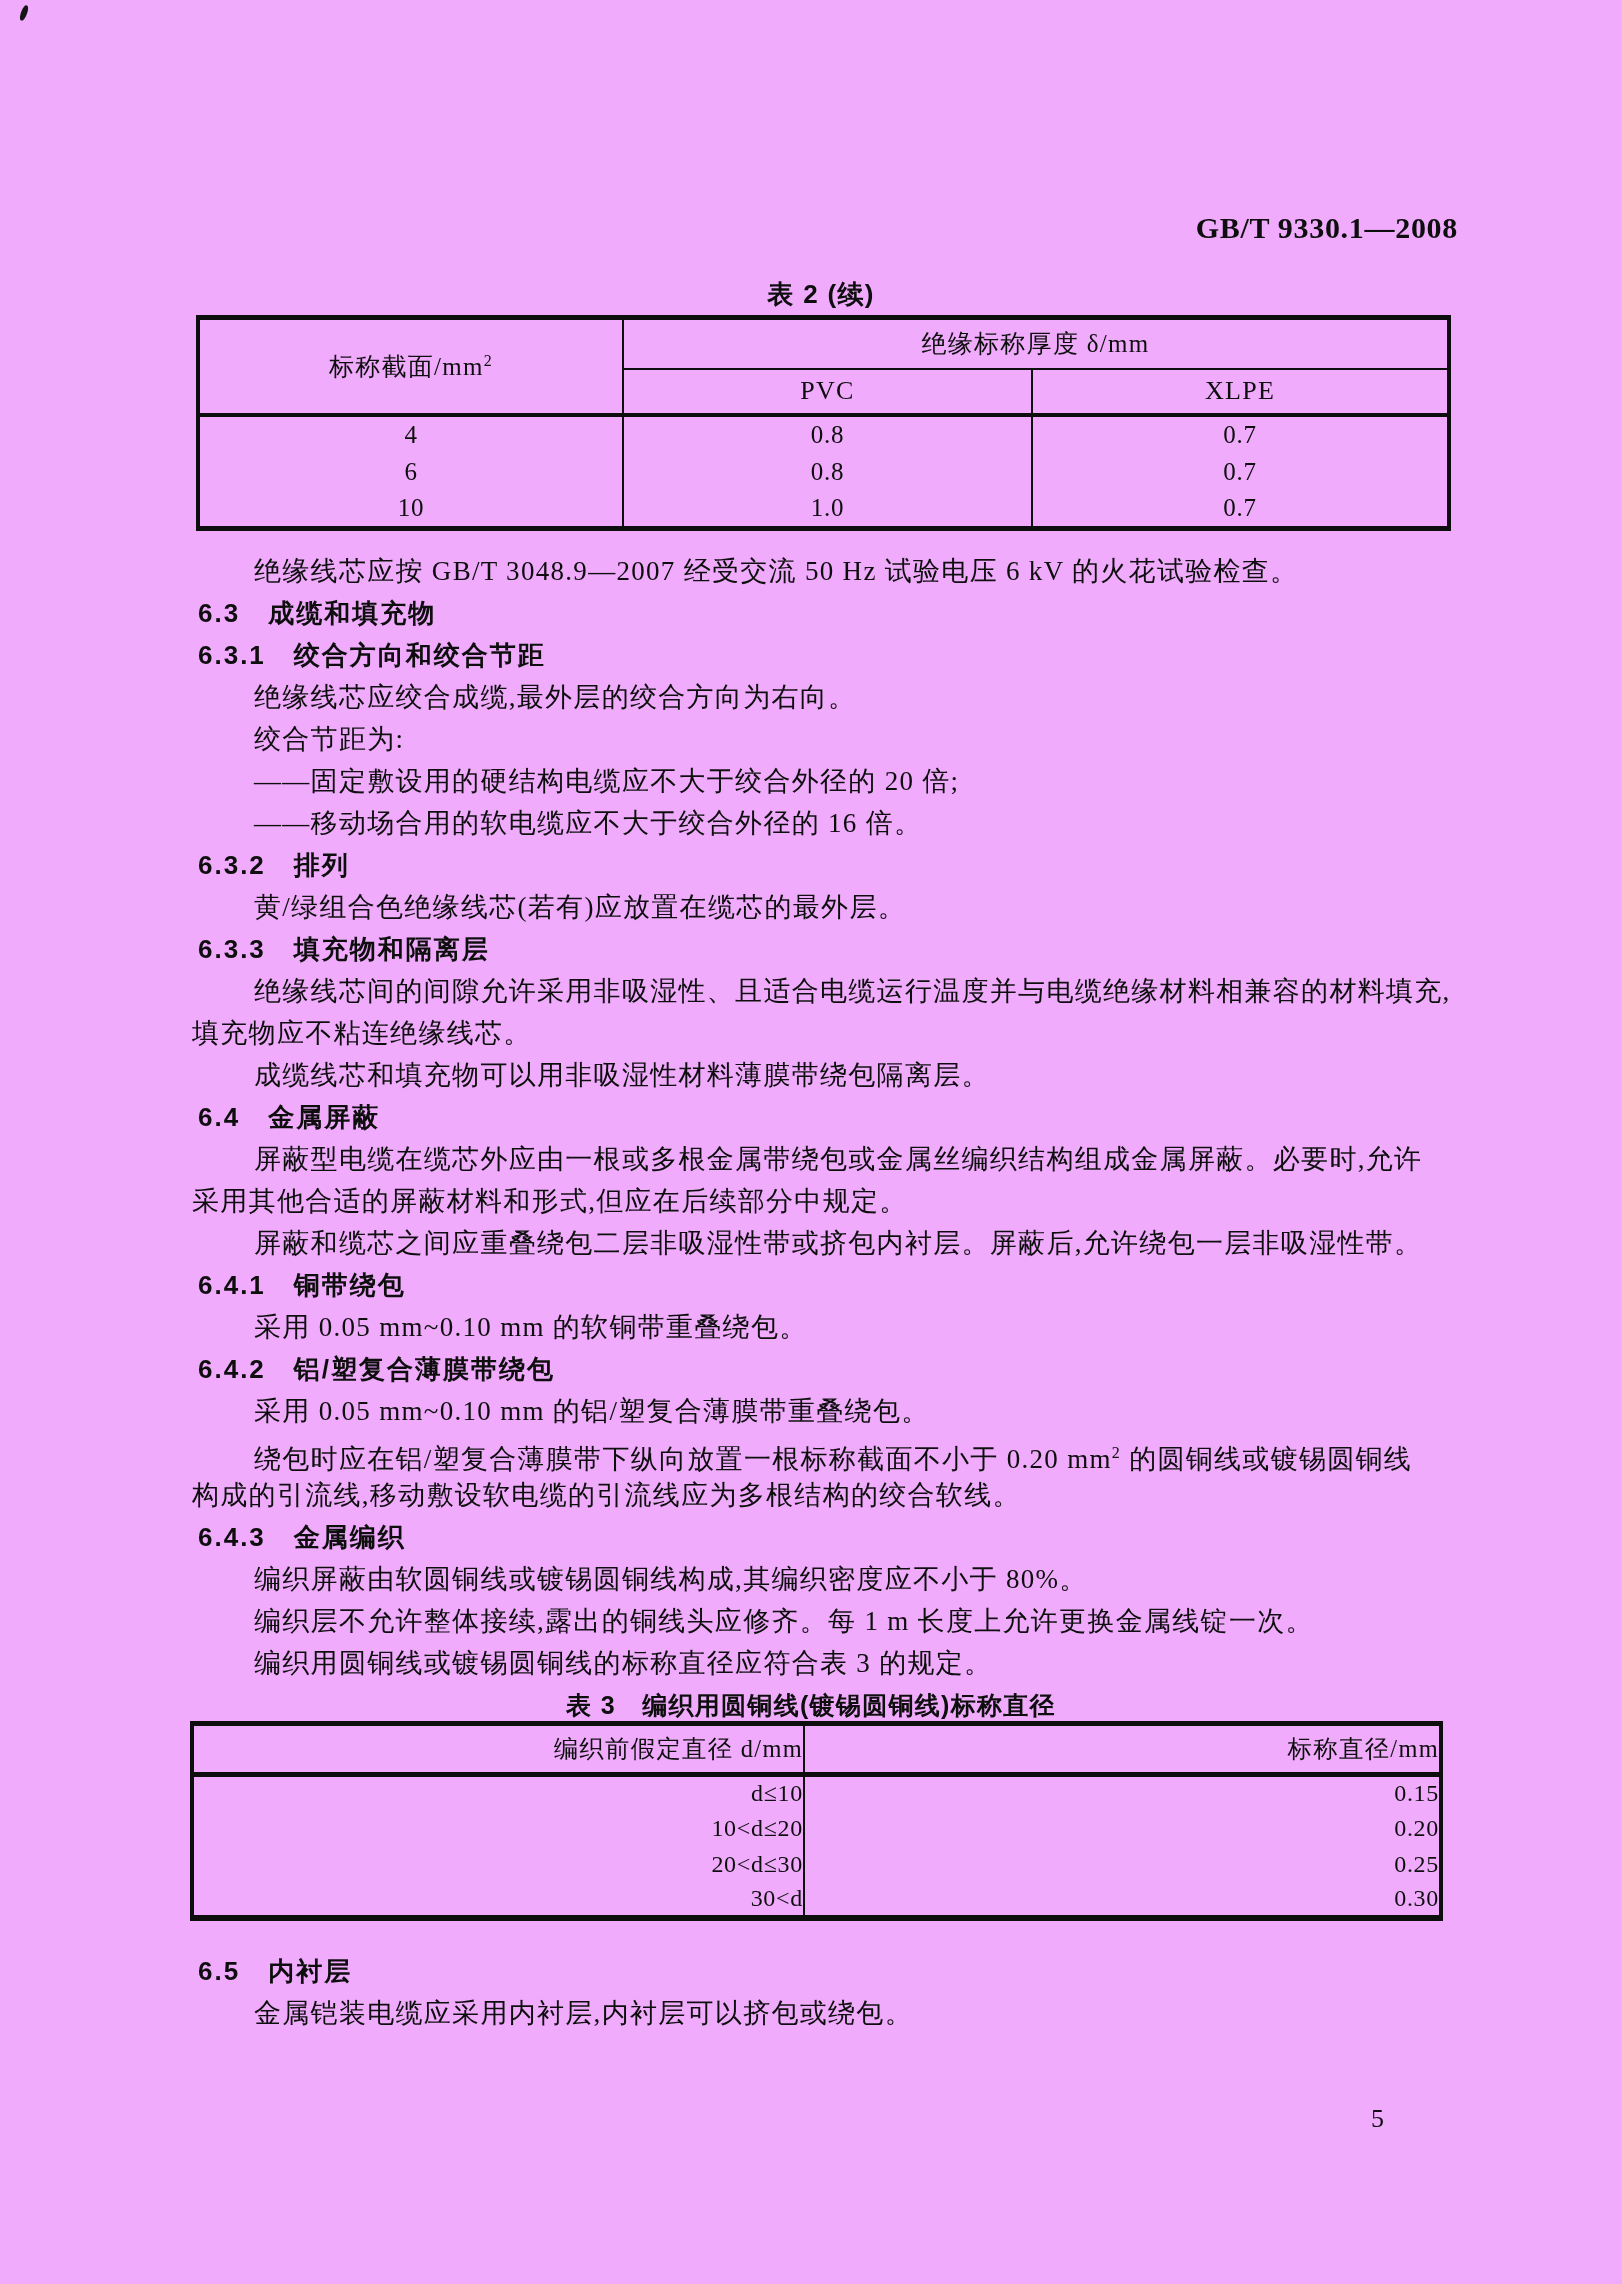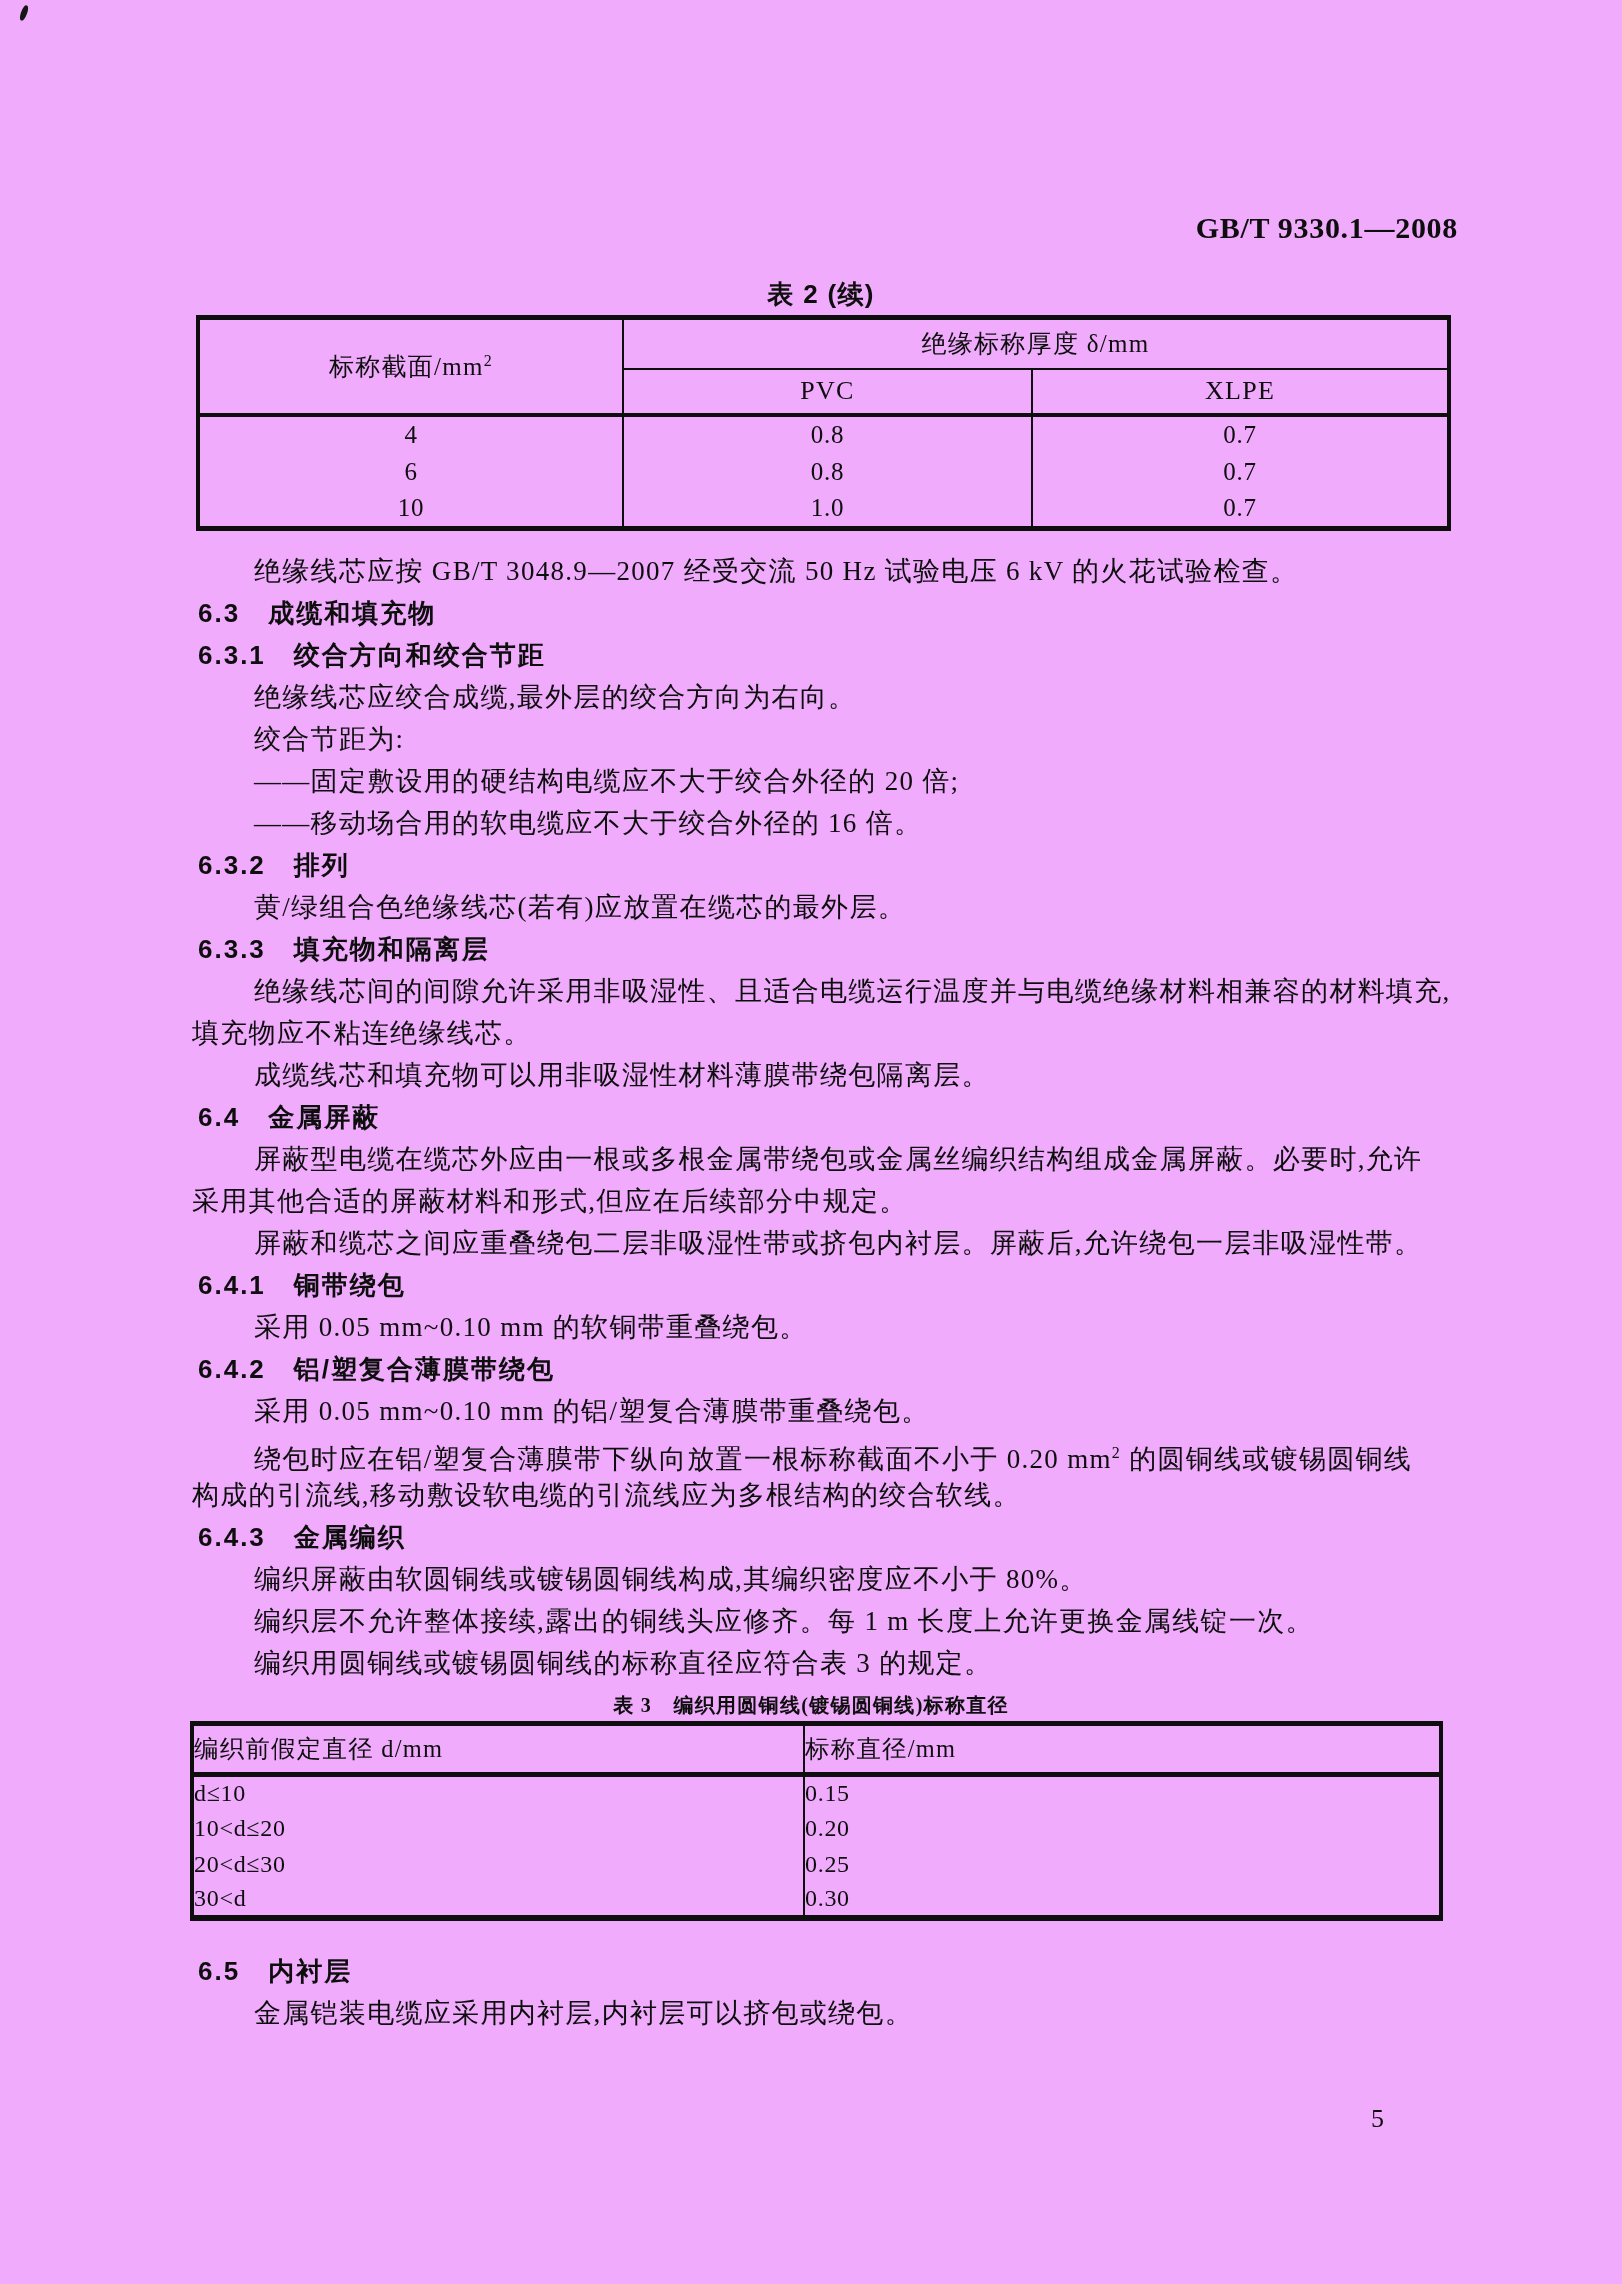--- a/index.html
+++ b/index.html
@@ -47,30 +47,30 @@
     height:42px; line-height:42px; white-space:nowrap;
     font-size:27px; letter-spacing:1.3px;
   }
   .line.indent  { padding-left:254px; }
   .line.flush   { padding-left:192px; }
   .line.heading {
     padding-left:198px; font-weight:bold; letter-spacing:2px;
     font-family:"Liberation Sans","DejaVu Sans",sans-serif; font-size:26px;
   }
   .line.center {
-    padding-left:0; text-align:center; font-weight:bold; font-size:20px;
-    font-family:Liberation Serif, serif; letter-spacing:1.3px;
+    padding-left:0; text-align:center; font-weight:bold; font-size:25px;
+    font-family:Liberation Sans, sans-serif; letter-spacing:1.3px;
   }
   
   table.t3 {
     margin:-5.3px 0 0 190px; width:1248px;
     border-collapse:collapse; table-layout:fixed;
     border:4px solid #0e0e0e; border-top-width:5.3px; border-bottom-width:6px;
   }
-  .t3 td { text-align:left; vertical-align:middle; padding:0; }
+  .t3 td { text-align:right; vertical-align:middle; padding:0; }
   .t3 td.cL { border-right:2.6px solid #0e0e0e; }
   .t3 tr.h { height:51px; }
   .t3 tr.h td { border-bottom:5.3px solid #0e0e0e; font-size:24.4px; letter-spacing:1.3px; }
   .t3 tr.d { height:36px; }
   .t3 tr.d td { border-top:0; border-bottom:0; font-size:24px; letter-spacing:0.7px; }
   .tail { margin-top:29px; }
   .pagenum {
     position:absolute; top:2104px; left:1371px; font-size:26px;
     font-family:"Liberation Serif","DejaVu Serif",serif;
   }

